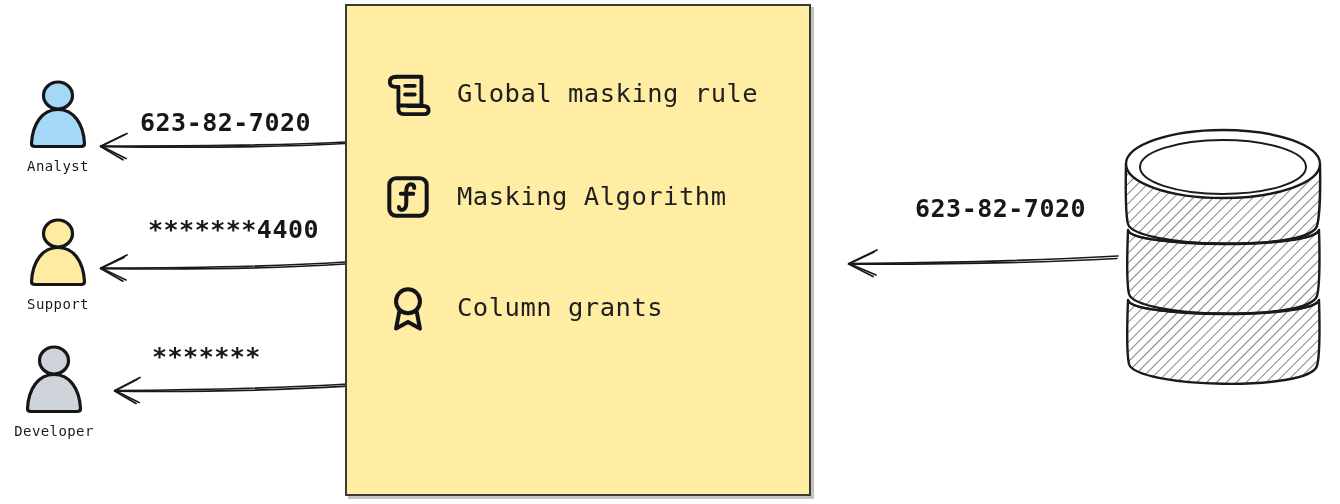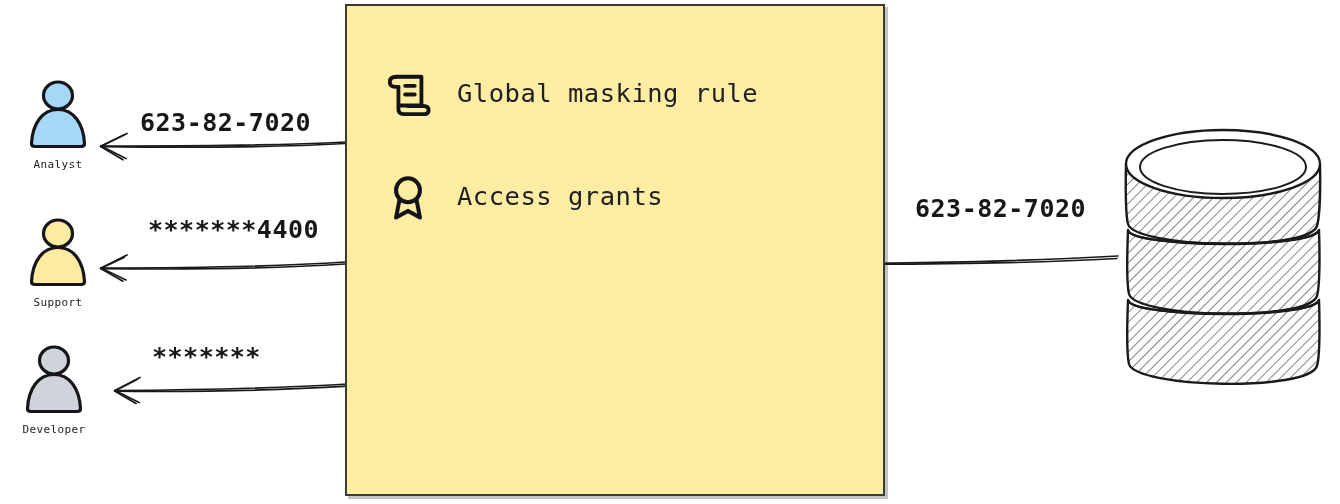--- a/index.html
+++ b/index.html
@@ -18,21 +18,21 @@
   .stage {
     position: absolute;
     inset: 0;
   }
 
   
   .policy-panel {
     position: absolute;
     left: 345px;
     top: 4px;
-    width: 540px;
+    width: 466px;
     height: 492px;
     background: #ffeda4;
     border: 2px solid #3b3b36;
     box-sizing: border-box;
     box-shadow: 3px 3px 0 rgba(40,40,30,0.28);
   }
   .policy-list {
     position: absolute;
     left: 0;
     top: 0;
@@ -76,21 +76,21 @@
   .actor-support   { left: 2px;  top: 216px; }
   .actor-developer { left: -2px; top: 343px; }
 
   .actor-figure {
     width: 72px;
     height: 80px;
     display: block;
     margin: 0 auto;
   }
   .actor-label {
-    font-size: 11px;
+    font-size: 14px;
     letter-spacing: 0.4px;
     margin-top: 1px;
     color: #1b1b1f;
     line-height: 1.1;
     white-space: nowrap;
   }
 
   
   .flow-arrow {
     position: absolute;
@@ -206,27 +206,36 @@
             <path d="M12 6 C7 6 5 8.5 5 11.5 C5 14.5 7 16.5 11 16.5 H14"></path>
             <path d="M14 16.5 V40 C14 43 16 45 19.5 45 H41 C44 45 45.5 43.5 45.5 41 C45.5 38 43.5 36.5 40 36.5 H24"></path>
             <path d="M21 15.5 H31"></path>
             <path d="M21 24.5 H31"></path>
           </g>
         </svg>
         <div class="policy-label">Global masking rule</div>
       </div>
 
 
+      <div class="policy-row">
+        <svg class="policy-icon" viewBox="0 0 48 48">
+          <rect x="4.5" y="4.5" width="39" height="39" rx="7" ry="7" fill="none" stroke="#141418" stroke-width="4.2"></rect>
+          <path d="M30.5 14.5 C30.5 11 27.5 10 25 11.2 C22.6 12.4 22.2 15.2 22.2 18 V20.5
+                   M16.5 20.5 H29.5
+                   M22.2 20.5 V30 C22.2 33.5 21.6 36 19.2 37 C17 38 14.5 37 14.5 34.5" fill="none" stroke="#141418" stroke-width="4.2" stroke-linecap="round" stroke-linejoin="round"></path>
+        </svg>
+        <div class="policy-label">Masking Algorithm</div>
+      </div>
 
       <div class="policy-row">
         <svg class="policy-icon" viewBox="0 0 48 48">
           <circle cx="24" cy="17" r="12.5" fill="none" stroke="#141418" stroke-width="4.2"></circle>
           <path d="M15.2 26.5 L11.5 45.5 L24 38.5 L36.5 45.5 L32.8 26.5" fill="none" stroke="#141418" stroke-width="4.2" stroke-linecap="round" stroke-linejoin="round"></path>
         </svg>
-        <div class="policy-label">Access grants</div>
+        <div class="policy-label">Column grants</div>
       </div>
 
     </div>
   </div>
 
   <div class="database">
     <svg viewBox="0 0 224 280">
       <defs>
         <pattern id="hatch" width="7" height="7" patternTransform="rotate(45)" patternUnits="userSpaceOnUse">
           <line x1="0" y1="0" x2="0" y2="7" stroke="#5a5a5a" stroke-width="1.5"></line>

